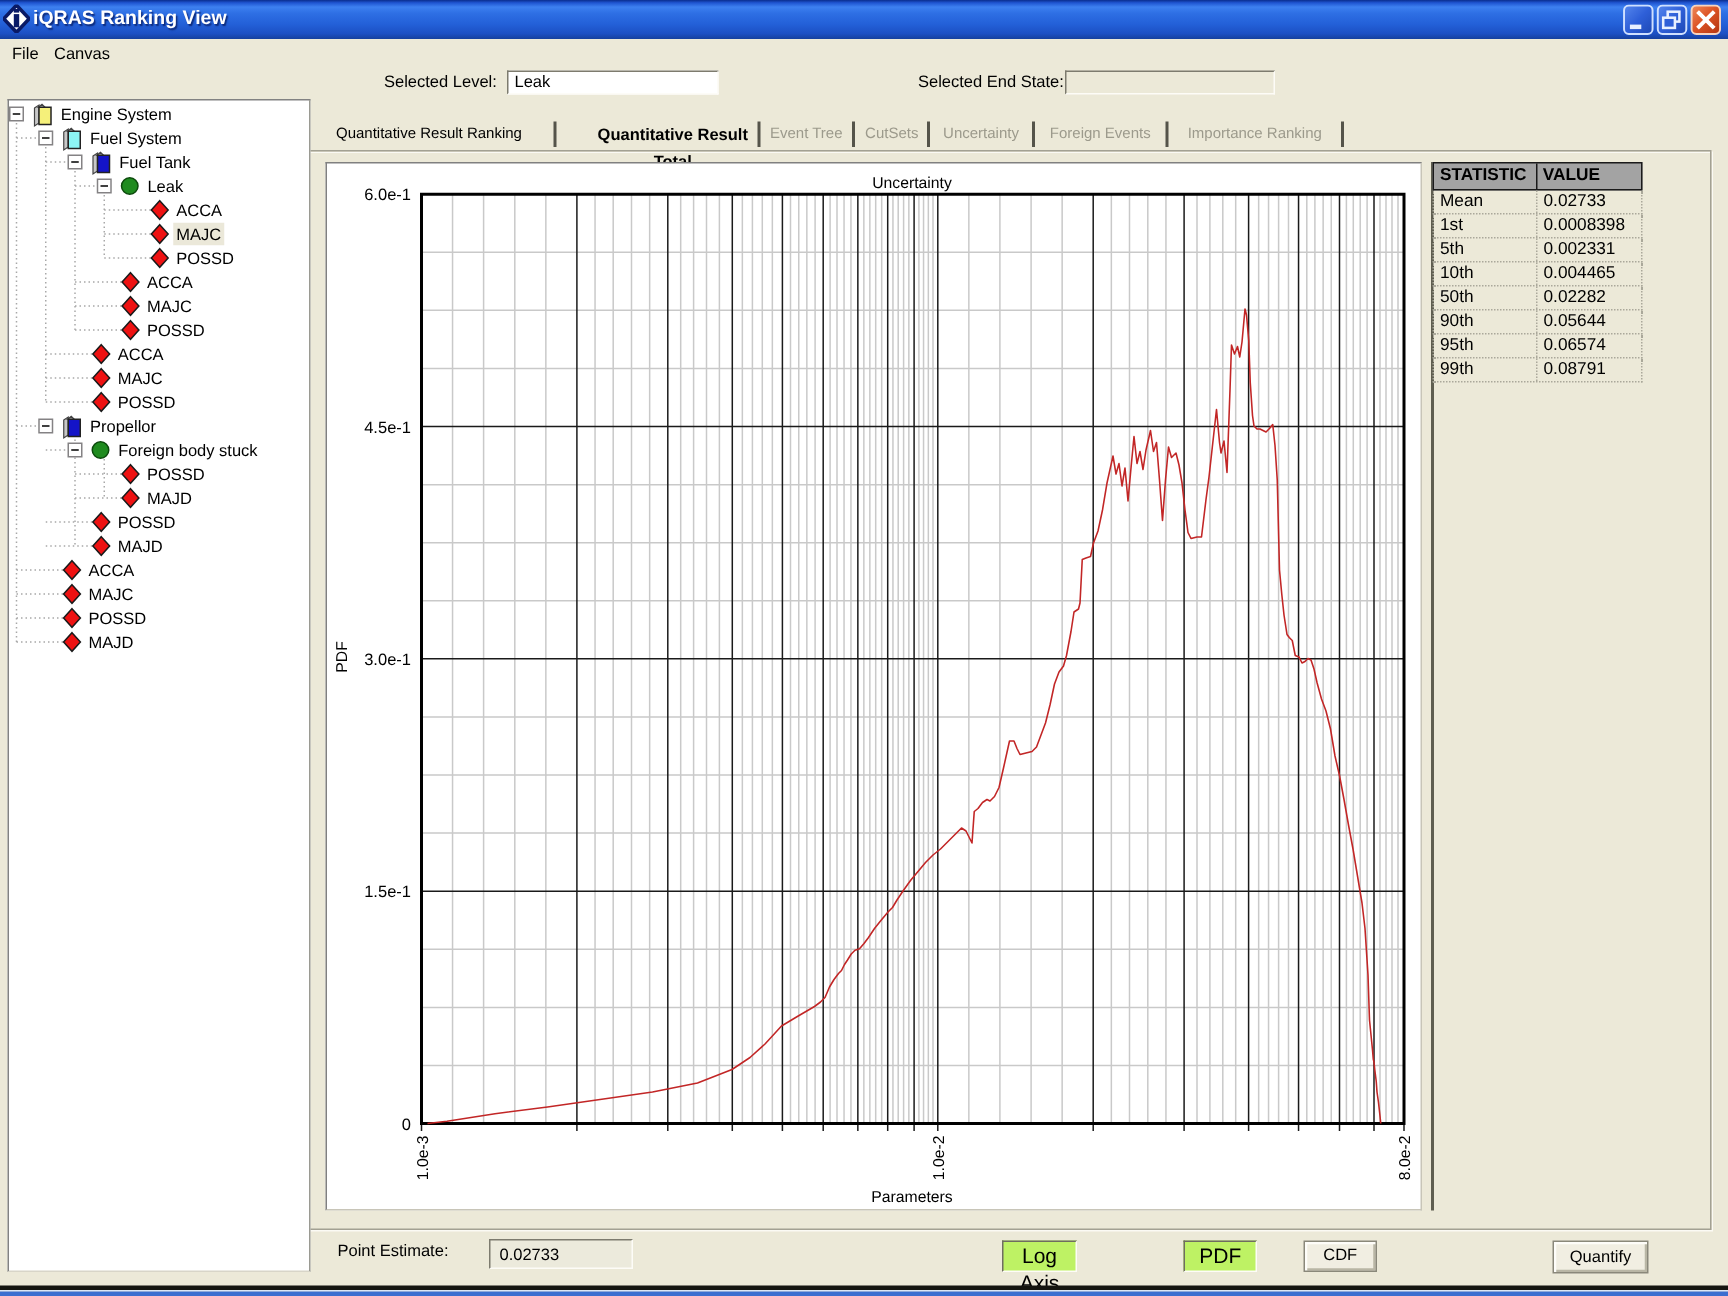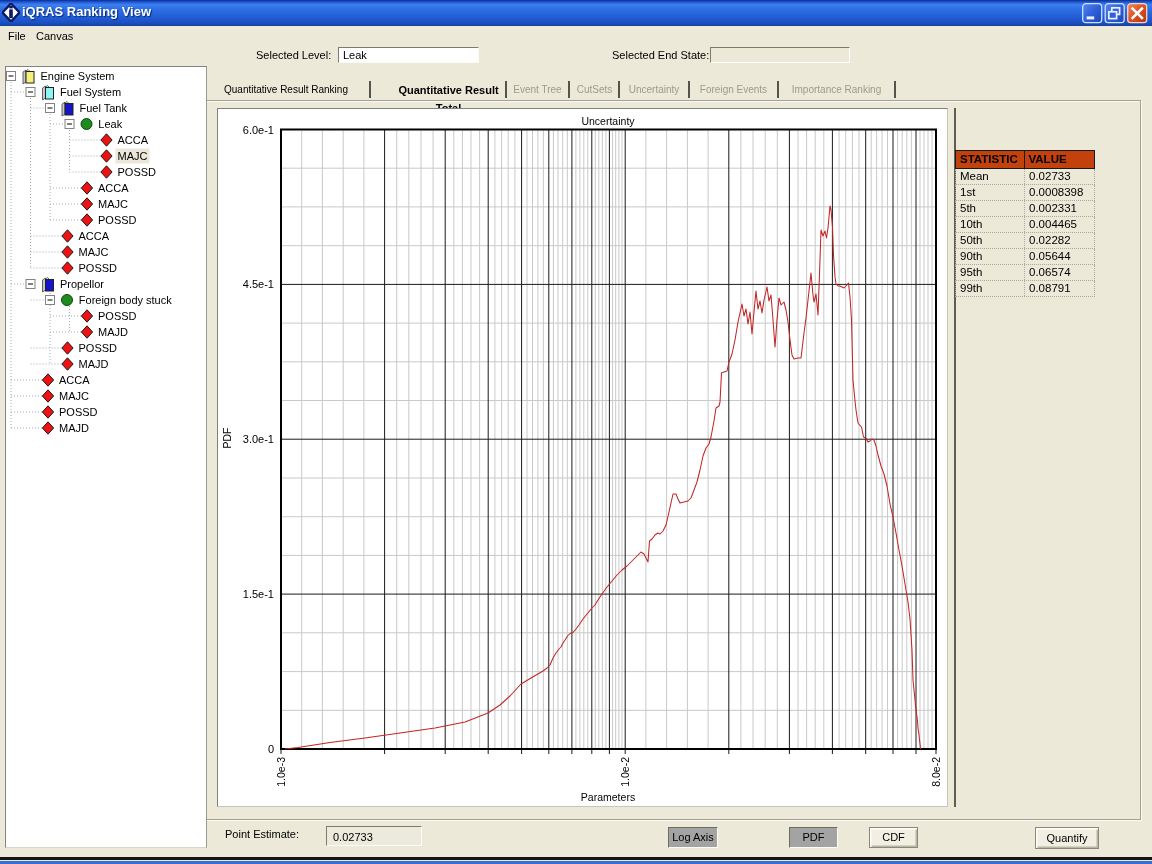--- a/index.html
+++ b/index.html
@@ -1,18 +1,18 @@
 <!DOCTYPE html>
 <html><head><meta charset="utf-8"><style>
 *{margin:0;padding:0;box-sizing:border-box;}
 body{width:1152px;height:864px;background:#ece9d8;font-family:"Liberation Sans",sans-serif;position:relative;overflow:hidden;}
 .abs{position:absolute;}
 .sunken{border-top:1.5px solid #7d7b6e;border-left:1.5px solid #7d7b6e;border-bottom:1px solid #fdfcf7;border-right:1px solid #fdfcf7;}
 .btn-raise{background:#f1eee2;border:1px solid #8a887a;box-shadow:inset 1.5px 1.5px 0 #fefdf9,inset -1.5px -1.5px 0 #b9b6a5;font-size:11px;text-align:center;}
-.btn-press{background:#a3a3a3;border-top:1.5px solid #6f6d60;border-left:1.5px solid #6f6d60;border-bottom:1.5px solid #fdfcf7;border-right:1.5px solid #fdfcf7;font-size:11px;text-align:center;}
+.btn-press{background:#bef264;border-top:1.5px solid #6f6d60;border-left:1.5px solid #6f6d60;border-bottom:1.5px solid #fdfcf7;border-right:1.5px solid #fdfcf7;font-size:14px;text-align:center;}
 </style></head>
 <body>
 
 <div class="abs" style="left:0;top:0;width:1152px;height:26px;background:linear-gradient(180deg,#0a2d8e 0%,#1e54d0 7%,#3d80f0 18%,#2e6fe4 34%,#2360d8 62%,#1c50c4 86%,#15409e 100%);">
 <svg class="abs" style="left:2px;top:3px;" width="18" height="19" viewBox="0 0 18 19">
 <path d="M9,0.5 L17.5,9.5 L9,18.5 L0.5,9.5 Z" fill="#fff" stroke="#0a1a66" stroke-width="2.4"></path>
 <rect x="7.2" y="6.4" width="3.6" height="8.8" fill="#0a1a66"></rect>
 <rect x="7.2" y="3" width="3.6" height="2.4" fill="#0a1a66"></rect>
 </svg>
 <span class="abs" style="left:22px;top:4px;font-size:13px;font-weight:bold;color:#fff;text-shadow:1px 1px 1px #0c2878;">iQRAS Ranking View</span>
@@ -296,21 +296,21 @@
 <text transform="translate(629.1771038033278,757) rotate(-90)" font-size="10.5" text-anchor="end" fill="#000">1.0e-2</text>
 <text transform="translate(940,757) rotate(-90)" font-size="10.5" text-anchor="end" fill="#000">8.0e-2</text>
 <text transform="translate(231,438) rotate(-90)" font-size="10.5" text-anchor="middle">PDF</text>
 <text x="608" y="801" font-size="10.5" text-anchor="middle">Parameters</text>
 <polyline points="285.0,749.0 298.0,747.5 330.0,742.5 365.0,738.0 400.0,733.0 435.0,728.0 465.0,722.0 488.0,713.0 500.0,705.0 510.0,696.0 521.0,684.0 531.0,678.0 543.0,671.0 547.0,668.0 550.0,665.0 553.0,658.0 556.0,653.0 559.0,649.0 561.0,647.0 563.0,643.0 565.0,640.0 567.5,636.0 570.0,633.5 573.0,632.5 576.0,629.0 579.0,625.0 583.0,619.0 587.0,614.0 592.0,608.0 595.0,605.0 598.0,600.0 602.0,594.0 607.0,587.0 612.0,581.0 617.0,575.0 622.0,570.0 627.0,566.0 632.0,561.0 637.0,556.0 641.0,552.0 644.0,554.0 648.0,562.0 649.5,541.0 652.0,539.0 655.0,535.0 658.0,533.0 660.0,534.0 663.0,531.0 666.0,525.0 669.0,512.0 673.0,494.0 676.0,494.0 678.0,499.0 680.0,503.0 684.0,502.0 688.0,501.0 691.0,498.0 694.0,490.0 697.0,482.0 700.0,470.0 703.0,456.0 706.0,448.0 709.0,444.0 711.0,437.0 714.0,421.0 716.0,408.0 719.0,406.0 720.0,402.0 721.5,373.0 724.0,372.0 727.0,371.0 729.0,362.0 732.0,354.0 735.0,340.0 738.0,322.0 742.0,304.0 744.0,316.0 746.0,309.0 748.0,324.0 750.0,312.0 752.0,334.0 754.0,312.0 756.0,291.0 758.0,309.0 760.0,301.0 762.0,313.0 764.0,300.0 767.0,287.0 769.0,301.0 771.0,295.0 773.0,320.0 775.0,347.0 777.0,320.0 779.0,298.0 781.0,305.0 784.0,302.0 786.0,310.0 788.0,322.0 790.0,340.0 792.0,355.0 794.0,359.0 798.0,358.0 801.0,358.0 804.0,333.0 806.0,318.0 808.0,300.0 811.0,273.0 813.0,295.0 814.0,302.0 816.0,294.0 818.0,315.0 820.0,260.0 821.0,230.0 823.0,236.0 825.0,231.0 826.5,238.0 828.0,228.0 830.0,206.0 831.0,210.0 832.5,227.0 833.5,255.0 835.0,277.0 836.0,284.0 838.0,286.0 840.0,286.0 842.0,287.0 844.0,288.0 846.0,286.0 848.5,283.0 850.0,297.0 851.5,320.0 853.0,380.0 854.5,396.0 856.0,410.0 858.0,423.0 859.5,425.0 861.5,427.0 863.5,437.0 866.0,438.0 868.0,442.0 870.0,441.0 872.0,439.0 874.0,440.0 876.0,446.0 878.0,455.0 881.0,466.0 884.0,474.0 887.0,486.0 890.0,504.0 893.0,517.0 896.0,533.0 899.0,550.0 902.0,566.0 905.0,584.0 908.0,602.0 910.0,619.0 912.0,650.0 913.0,680.0 914.0,690.0 915.0,700.0 915.5,706.0 916.0,708.0 916.5,713.0 917.5,721.0 918.0,728.0 919.0,735.0 920.0,744.0 920.5,749.0" fill="none" stroke="#c22626" stroke-width="1.05" stroke-linejoin="round"></polyline>
 </svg>
 
 <div class="abs" style="left:953.5px;top:108px;width:2px;height:699px;background:#5f5e50;"></div>
 
 <div class="abs" style="left:955px;top:108px;width:140px;">
-<div style="display:flex;border:1.5px solid #1a1a1a;height:19px;background:#c2410c;margin-top:42px;">
+<div style="display:flex;border:1.5px solid #1a1a1a;height:19px;background:#a3a3a3;">
 <div style="width:68.5px;border-right:1.5px solid #1a1a1a;font-size:11.5px;font-weight:bold;padding:2px 0 0 4px;">STATISTIC</div>
 <div style="flex:1;font-size:11.5px;font-weight:bold;padding:2px 0 0 4px;">VALUE</div>
 </div>
 <div class="strow">
       <div class="stc1">Mean</div>
       <div class="stc2">0.02733</div>
     </div>
 <div class="strow">
       <div class="stc1">1st</div>
       <div class="stc2">0.0008398</div>

